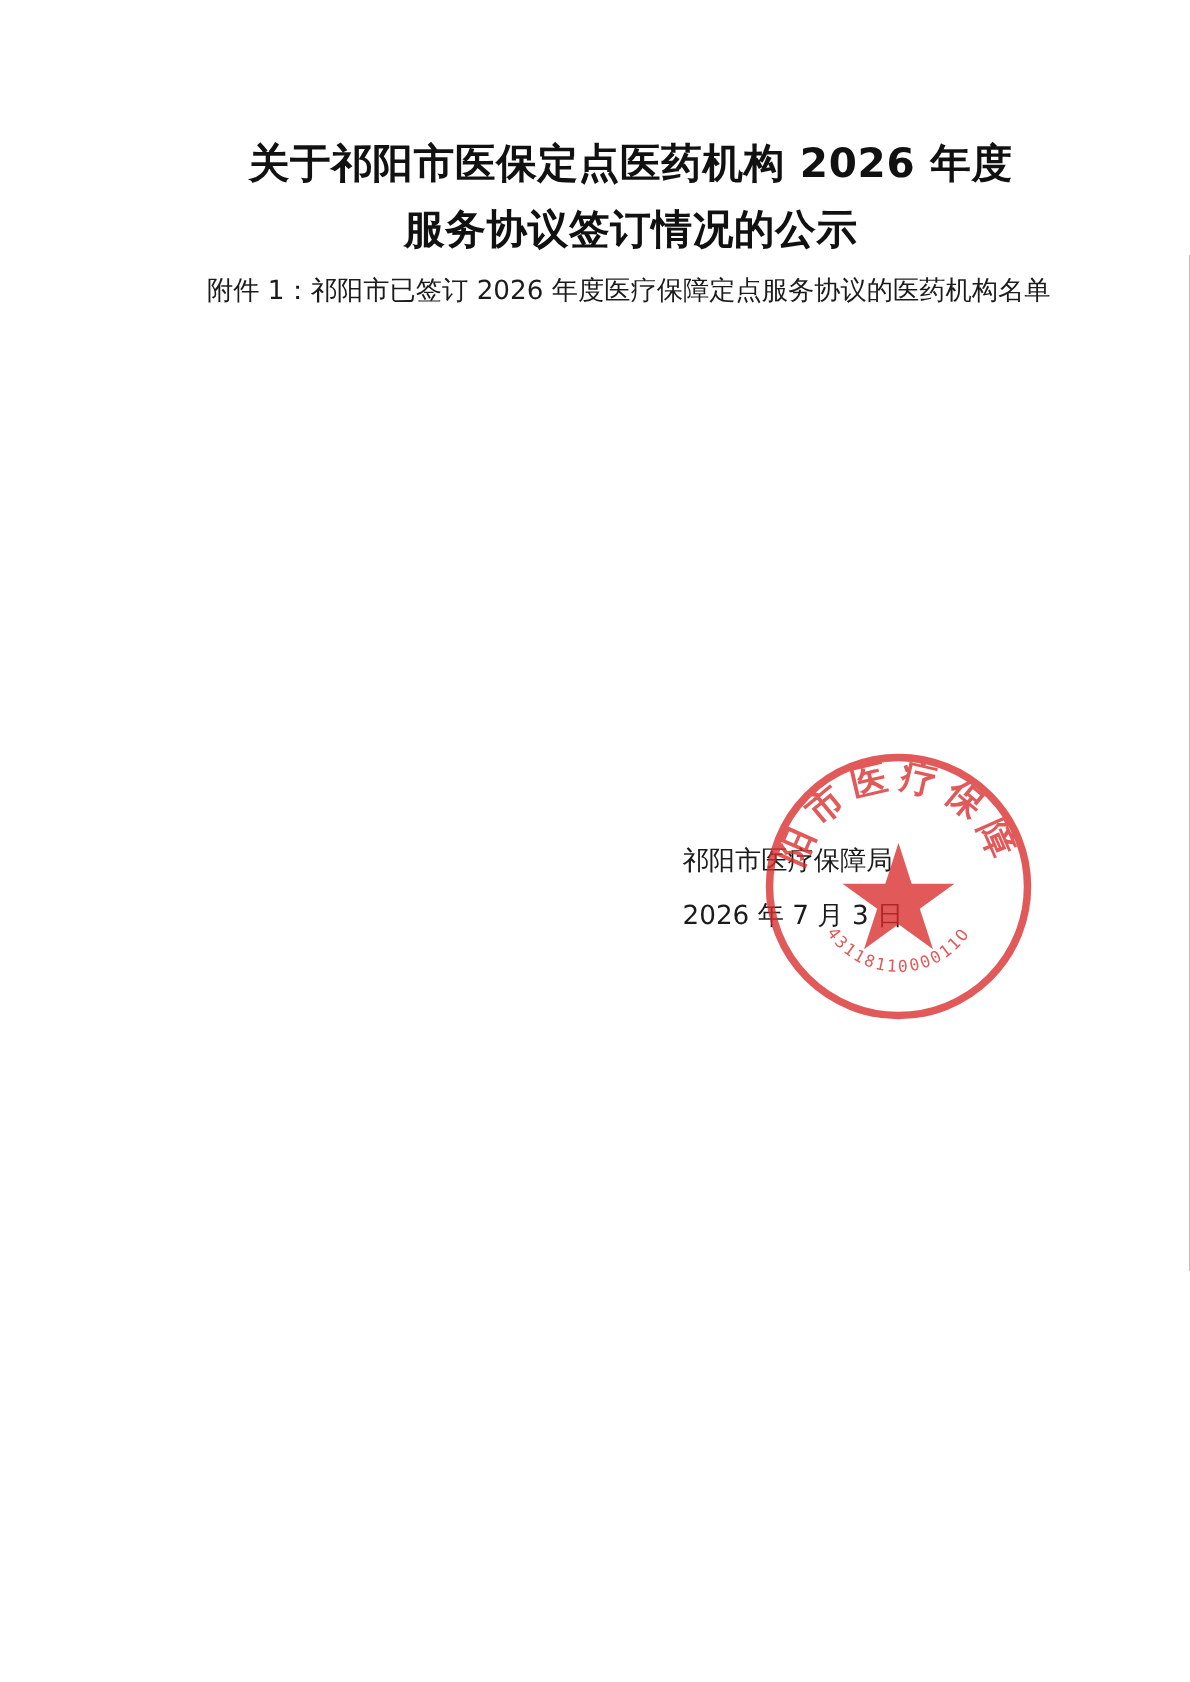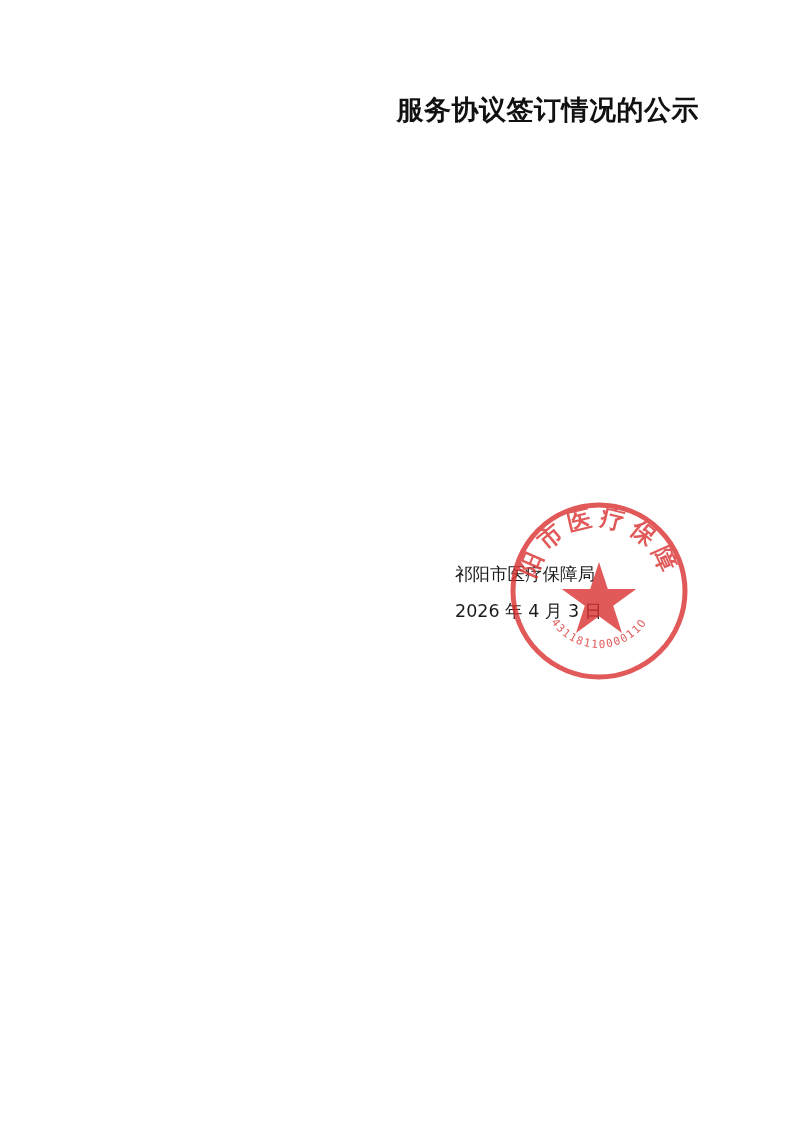--- a/index.html
+++ b/index.html
@@ -29,21 +29,20 @@
     font-weight: bold;
     font-size: 27px;
     line-height: 44px;
     letter-spacing: 0.5px;
     color: #111;
     margin: 0 0 0 0;
     padding: 0 4px;
   }
   .title-line2 {
     display: block;
-    text-align: right;
   }
   .para {
     font-size: 17.5px;
     line-height: 37px;
     text-align: justify;
     text-justify: inter-ideograph;
     color: #1b1b1b;
     margin: 0;
   }
   .para-first {
@@ -90,31 +89,33 @@
   }
 </style>
 </head>
 <body>
 
 <div class="page">
 
   <div class="doc-body">
 
     <h1 class="doc-title">
+      <span>关于祁阳市医保定点医药机构 2026 年度</span>
       <span class="title-line2">服务协议签订情况的公示</span>
     </h1>
 
 
+    <p class="para para-att">附件 1：祁阳市已签订 2026 年度医疗保障定点服务协议的医药机构名单</p>
 
 
   </div>
 
   <div class="signature-block">
     <span class="sig-line">祁阳市医疗保障局</span>
-    <span class="sig-line">2026 年 4 月 3 日</span>
+    <span class="sig-line">2026 年 7 月 3 日</span>
   </div>
 
   <div class="seal">
     <svg viewBox="0 0 182 182" width="182" height="182" xmlns="http://www.w3.org/2000/svg">
       <defs>
         <path id="sealTopArc" d="M 26,91 A 65,65 0 0 1 156,91" fill="none"></path>
         <path id="sealBottomArc" d="M 34,91 A 57,57 0 0 0 148,91" fill="none"></path>
       </defs>
       <circle cx="91" cy="91" r="86" fill="none" stroke="#d92b2b" stroke-width="5"></circle>
       <text font-family="DejaVu Sans, Liberation Sans, sans-serif" font-size="24" font-weight="bold" fill="#d92b2b" letter-spacing="6">

